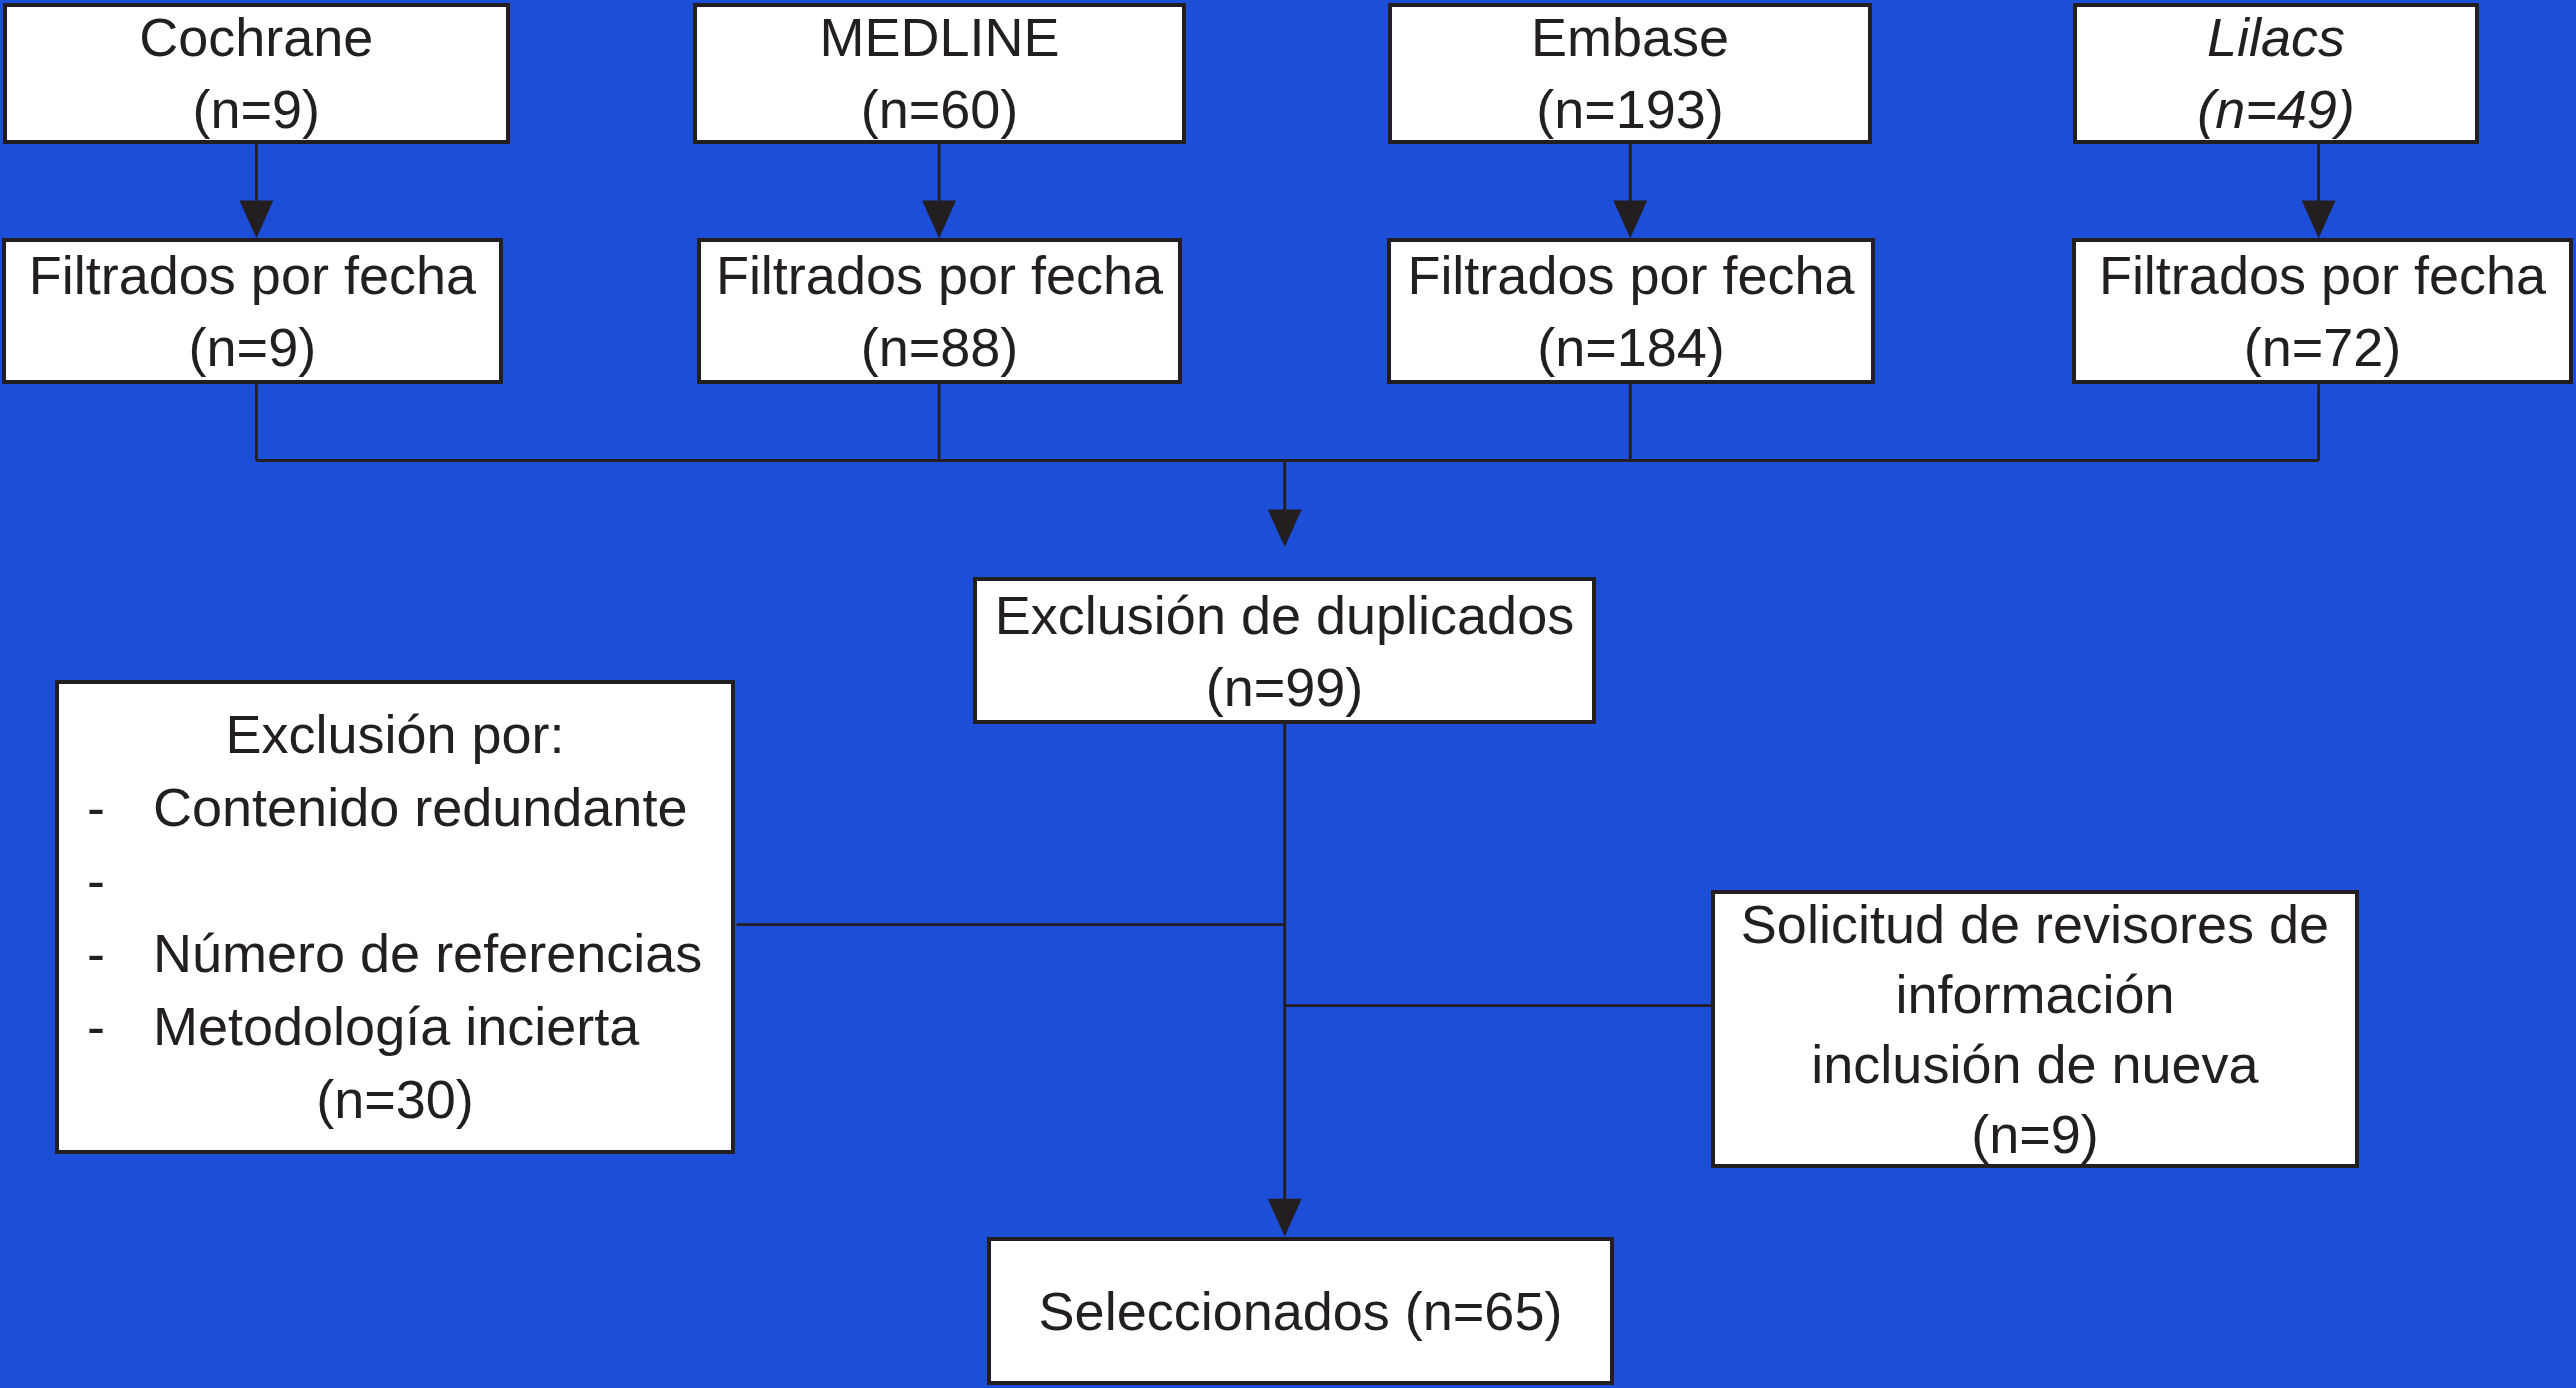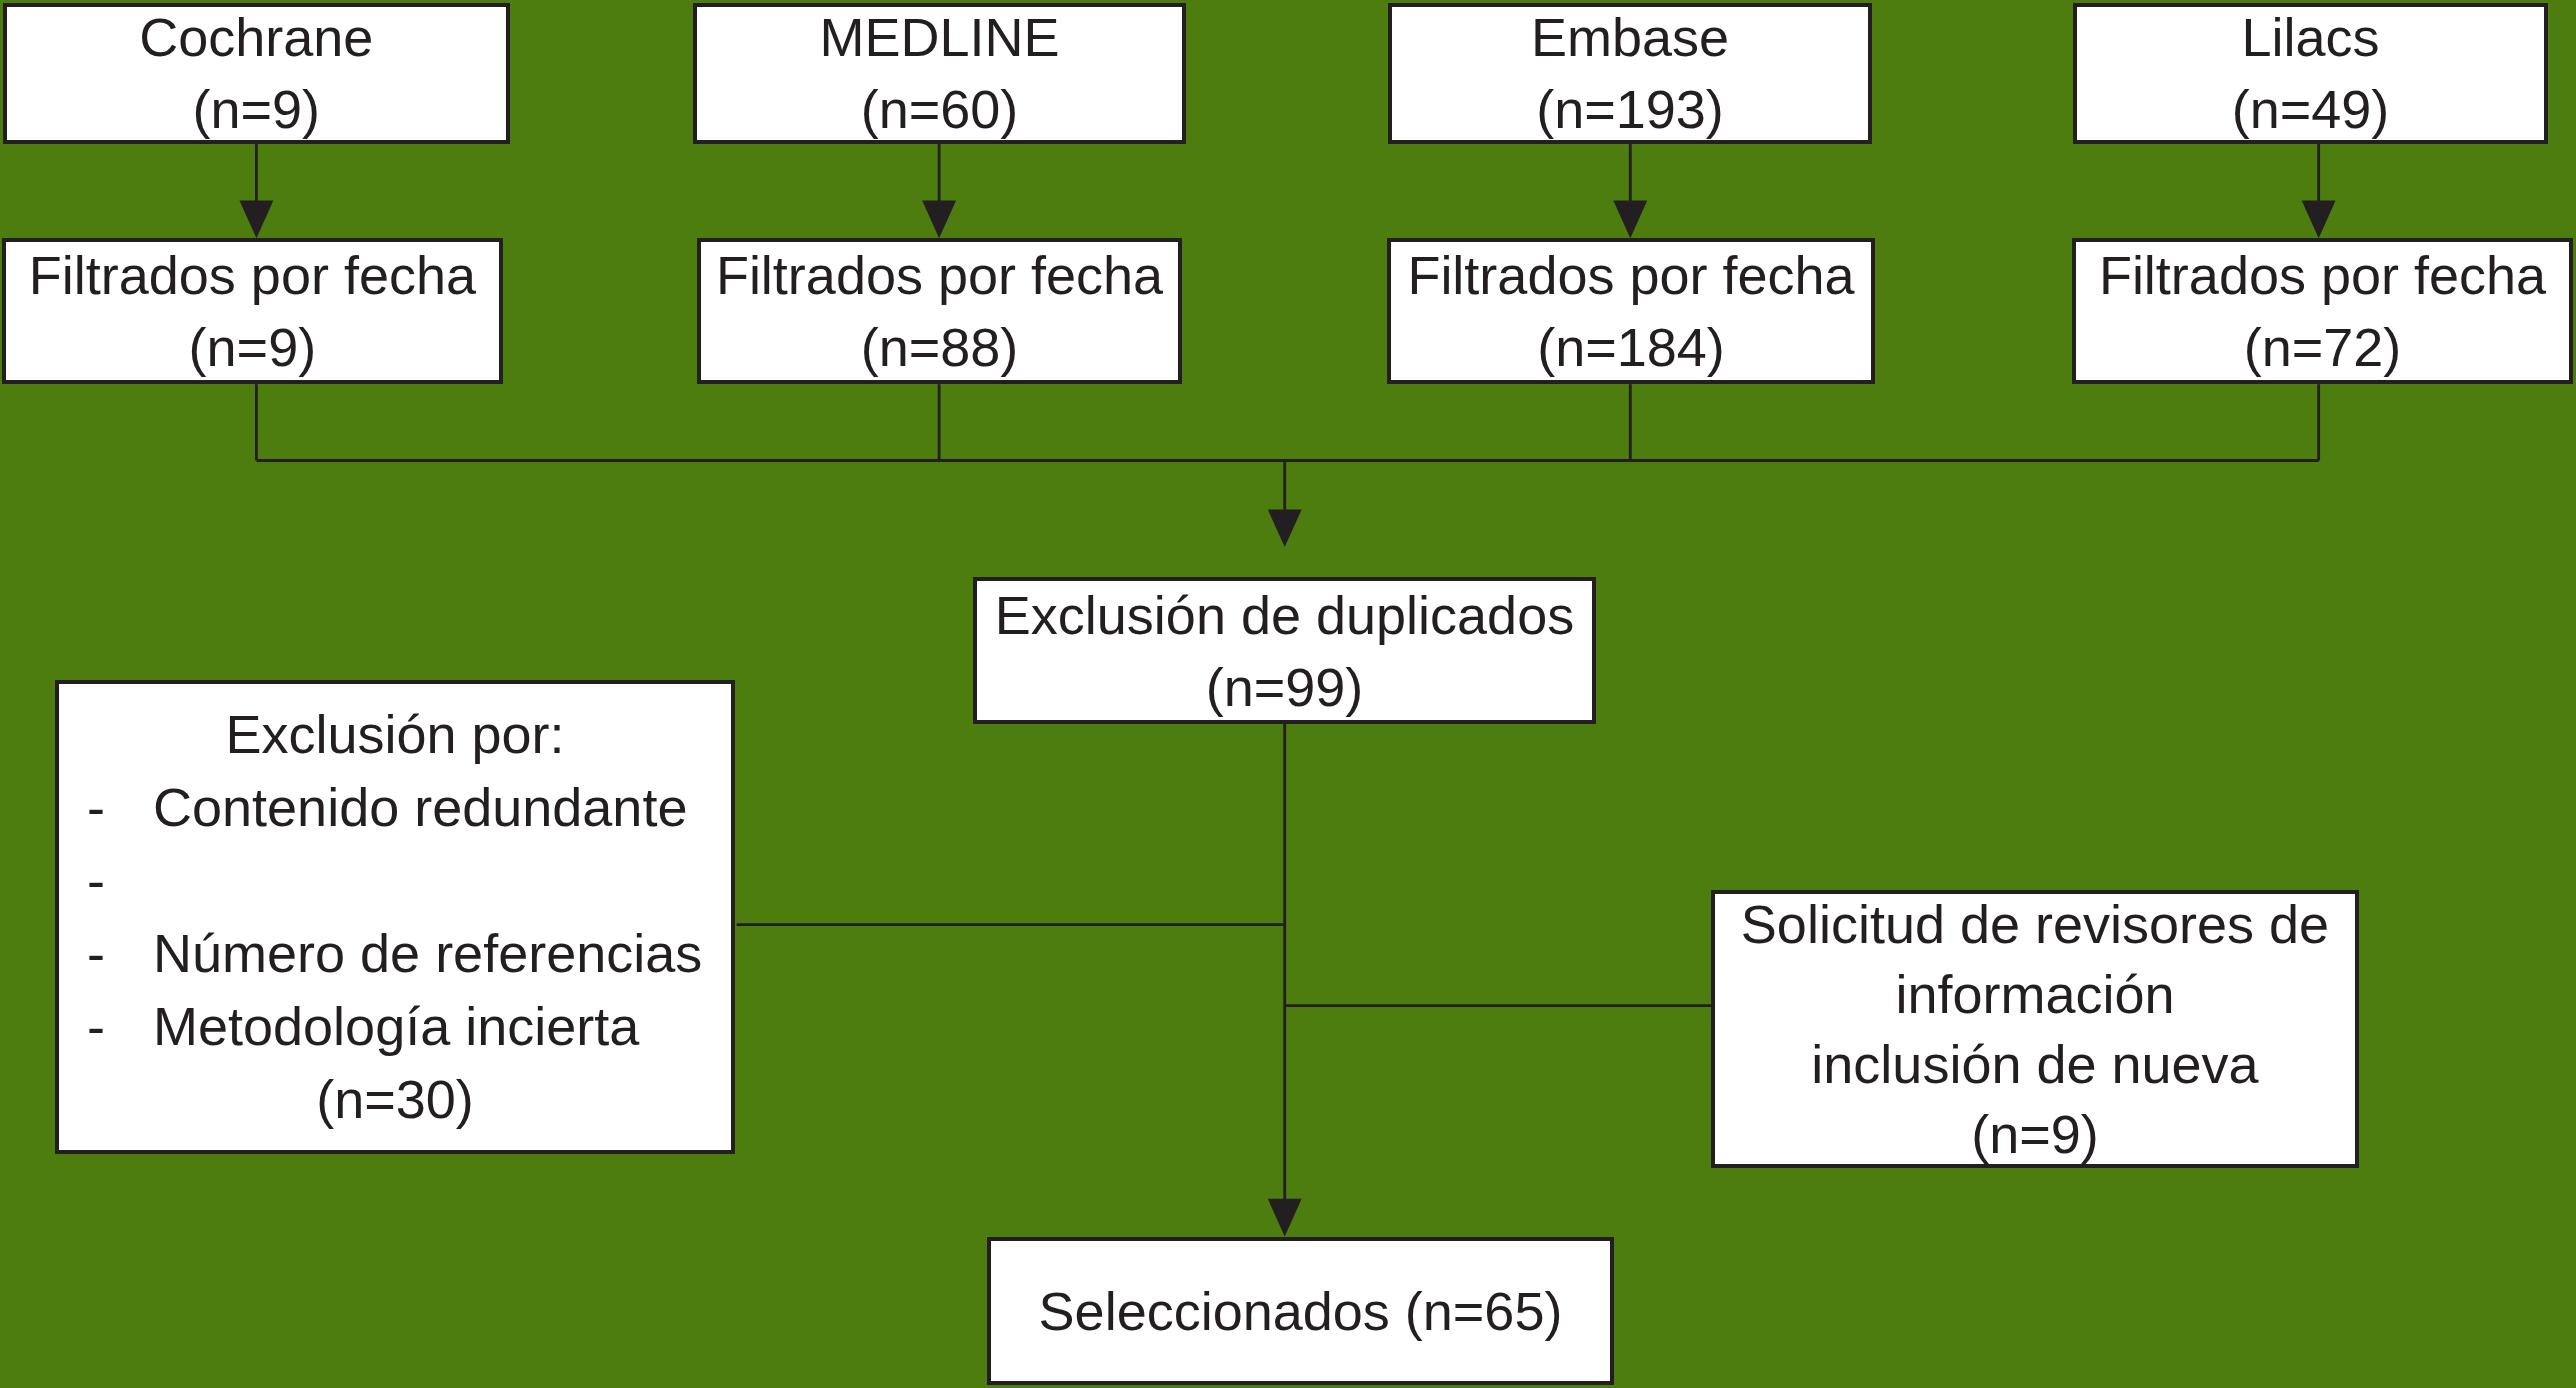--- a/index.html
+++ b/index.html
@@ -4,21 +4,21 @@
 <style>
   html, body {
     margin: 0;
     padding: 0;
     background: #ffffff;
   }
   #canvas {
     position: relative;
     width: 2576px;
     height: 1388px;
-    background: #4d7c0f;
+    background: #1d4ed8;
     font-family: "Liberation Sans", "DejaVu Sans", sans-serif;
     color: #231f20;
     overflow: hidden;
   }
   #connectors {
     position: absolute;
     left: 0;
     top: 0;
     width: 2576px;
     height: 1388px;
@@ -33,21 +33,21 @@
     align-items: center;
     justify-content: center;
     text-align: center;
     font-size: 54px;
     line-height: 72px;
   }
   
   .src-0 { left: 2.8px;    top: 2.8px; width: 507px; height: 141px; }
   .src-1 { left: 693px;  top: 2.8px; width: 493px; height: 141px; }
   .src-2 { left: 1388px; top: 2.8px; width: 484px; height: 141px; }
-  .src-3 { left: 2073px; top: 2.8px; width: 475px; height: 141px; }
+  .src-3 { left: 2073px; top: 2.8px; width: 406px; height: 141px; font-style: italic; }
   
   .flt-0 { left: 1.9px;    top: 238px; width: 501px; height: 146px; }
   .flt-1 { left: 697px;  top: 238px; width: 485px; height: 146px; }
   .flt-2 { left: 1387px; top: 238px; width: 488px; height: 146px; }
   .flt-3 { left: 2072px; top: 238px; width: 501px; height: 146px; }
   
   .dup-box { left: 973px; top: 577px; width: 623px; height: 147px; }
   
   .exc-box {
     left: 55px; top: 680px; width: 680px; height: 474px;

